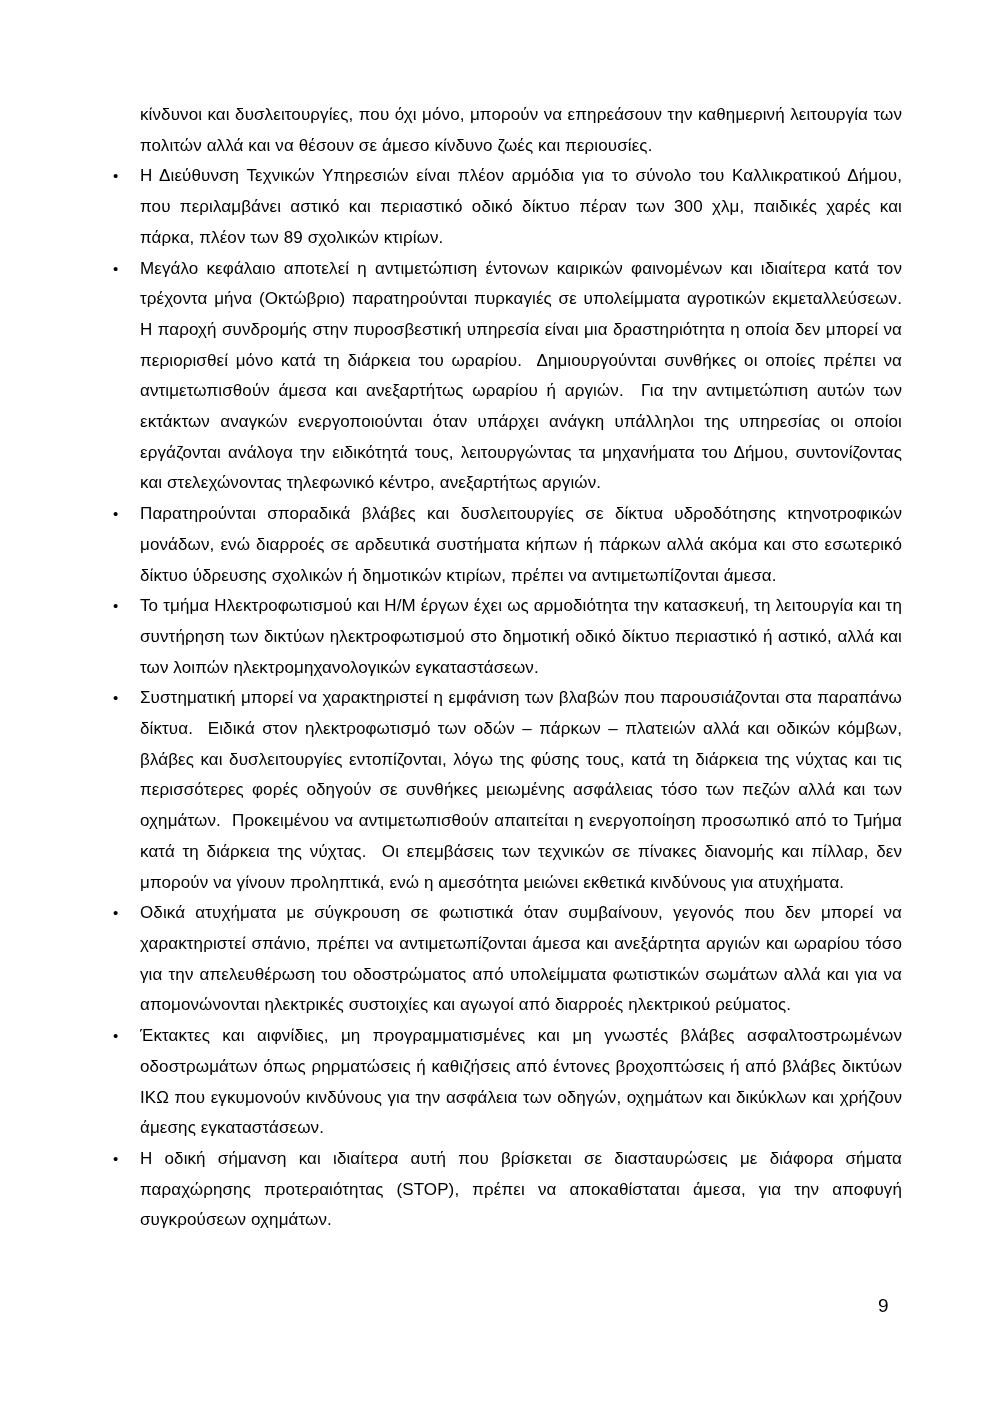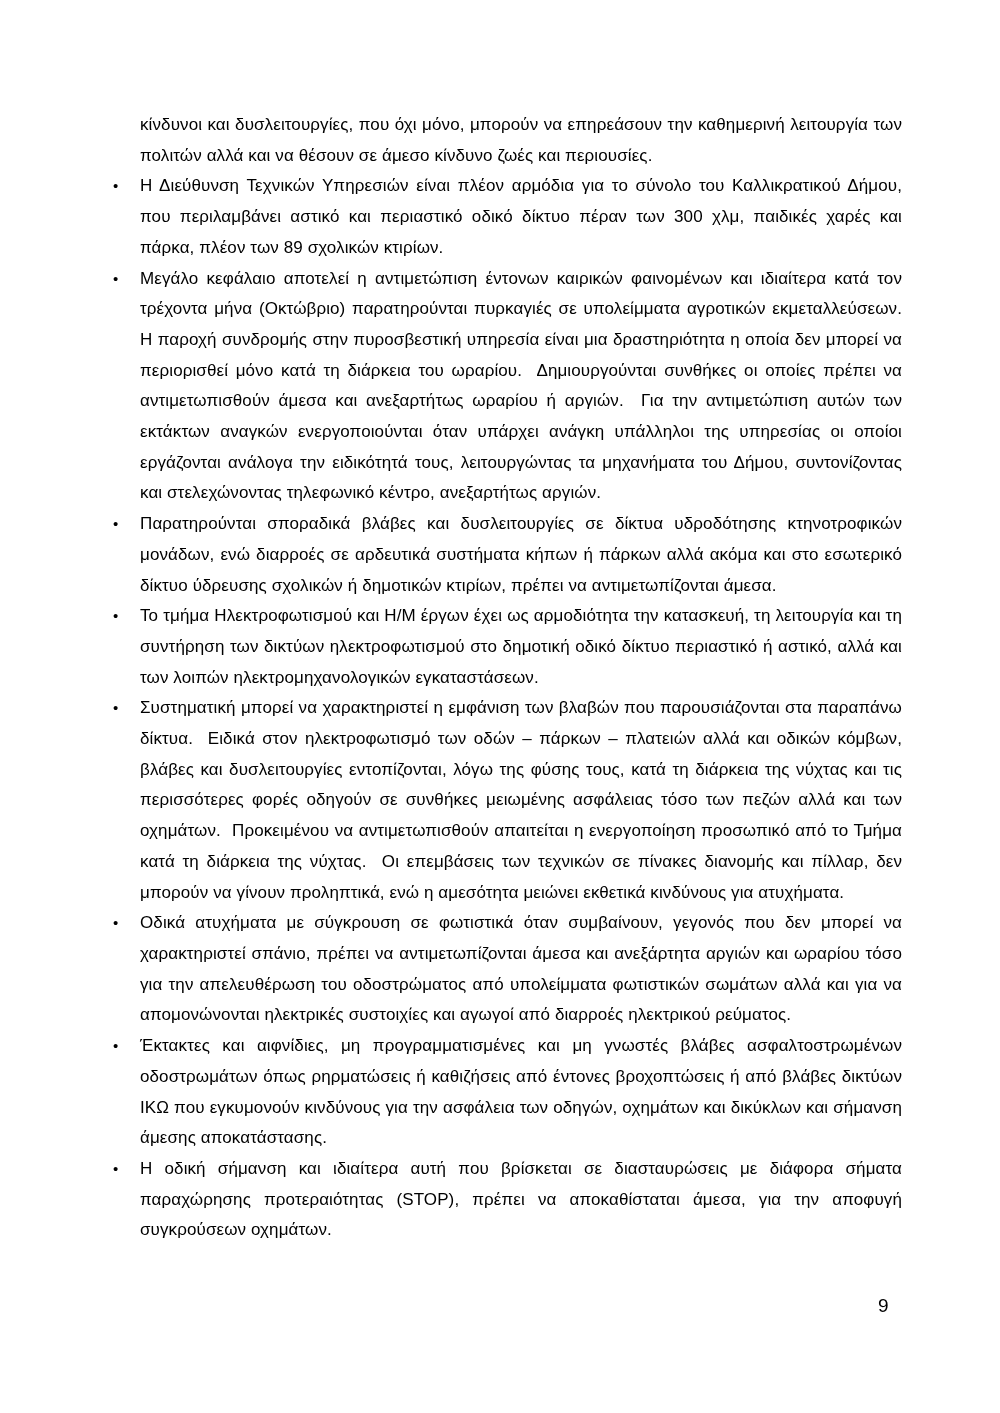--- a/index.html
+++ b/index.html
@@ -16,21 +16,21 @@
     overflow: hidden;
   }
   .page {
     position: absolute;
     inset: 0;
     background: #ffffff;
   }
   .content {
     position: absolute;
     left: 140px;
-    top: 110px;
+    top: 100px;
     width: 762px;
     font-size: 17px;
     line-height: 30.7px;
     text-align: justify;
     letter-spacing: 0.1px;
   }
   .para {
     margin: 0;
     white-space: pre-wrap;
   }
@@ -89,21 +89,21 @@
       <span class="bullet-text">Συστηματική μπορεί να χαρακτηριστεί η εμφάνιση των βλαβών που παρουσιάζονται στα παραπάνω δίκτυα.  Ειδικά στον ηλεκτροφωτισμό των οδών – πάρκων – πλατειών αλλά και οδικών κόμβων, βλάβες και δυσλειτουργίες εντοπίζονται, λόγω της φύσης τους, κατά τη διάρκεια της νύχτας και τις περισσότερες φορές οδηγούν σε συνθήκες μειωμένης ασφάλειας τόσο των πεζών αλλά και των οχημάτων.  Προκειμένου να αντιμετωπισθούν απαιτείται η ενεργοποίηση προσωπικό από το Τμήμα κατά τη διάρκεια της νύχτας.  Οι επεμβάσεις των τεχνικών σε πίνακες διανομής και πίλλαρ, δεν μπορούν να γίνουν προληπτικά, ενώ η αμεσότητα μειώνει εκθετικά κινδύνους για ατυχήματα.</span>
     </div>
 
     <div class="bullet-item">
       <span class="bullet-marker">•</span>
       <span class="bullet-text">Οδικά ατυχήματα με σύγκρουση σε φωτιστικά όταν συμβαίνουν, γεγονός που δεν μπορεί να χαρακτηριστεί σπάνιο, πρέπει να αντιμετωπίζονται άμεσα και ανεξάρτητα αργιών και ωραρίου τόσο για την απελευθέρωση του οδοστρώματος από υπολείμματα φωτιστικών σωμάτων αλλά και για να απομονώνονται ηλεκτρικές συστοιχίες και αγωγοί από διαρροές ηλεκτρικού ρεύματος.</span>
     </div>
 
     <div class="bullet-item">
       <span class="bullet-marker">•</span>
-      <span class="bullet-text">Έκτακτες και αιφνίδιες, μη προγραμματισμένες και μη γνωστές βλάβες ασφαλτοστρωμένων οδοστρωμάτων όπως ρηρματώσεις ή καθιζήσεις από έντονες βροχοπτώσεις ή από βλάβες δικτύων ΙΚΩ που εγκυμονούν κινδύνους για την ασφάλεια των οδηγών, οχημάτων και δικύκλων και σήμανση άμεσης αποκατάστασης.</span>
+      <span class="bullet-text">Έκτακτες και αιφνίδιες, μη προγραμματισμένες και μη γνωστές βλάβες ασφαλτοστρωμένων οδοστρωμάτων όπως ρηρματώσεις ή καθιζήσεις από έντονες βροχοπτώσεις ή από βλάβες δικτύων ΙΚΩ που εγκυμονούν κινδύνους για την ασφάλεια των οδηγών, οχημάτων και δικύκλων και χρήζουν άμεσης εγκαταστάσεων.</span>
     </div>
 
     <div class="bullet-item">
       <span class="bullet-marker">•</span>
       <span class="bullet-text">Η οδική σήμανση και ιδιαίτερα αυτή που βρίσκεται σε διασταυρώσεις με διάφορα σήματα παραχώρησης προτεραιότητας (STOP), πρέπει να αποκαθίσταται άμεσα, για την αποφυγή συγκρούσεων οχημάτων.</span>
     </div>
 
   </div>
 
   <div class="page-number">9</div>

